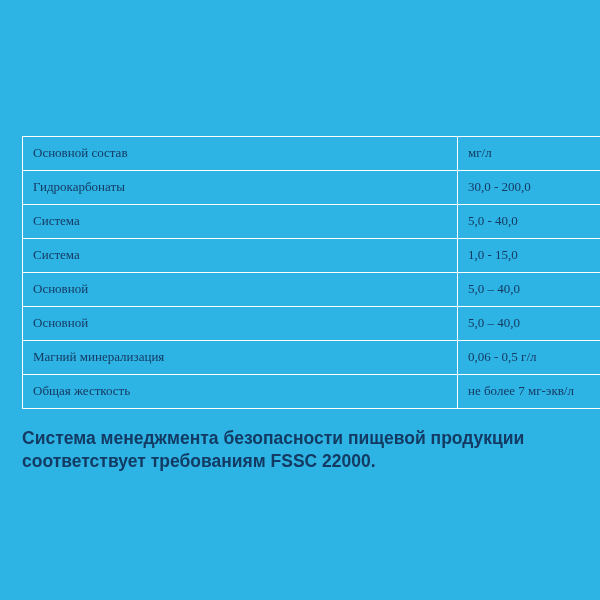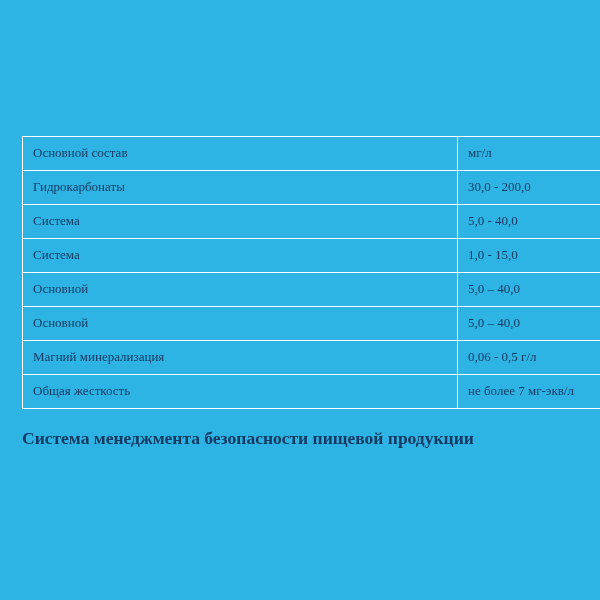--- a/index.html
+++ b/index.html
@@ -52,21 +52,21 @@
   }
   .footer-note {
     position: absolute;
     left: 22px;
     top: 427px;
     width: 570px;
     color: #123a63;
     font-size: 17.5px;
     font-weight: bold;
     line-height: 23px;
-    font-family: Liberation Serif, serif;
+    font-family: Liberation Sans, sans-serif;
   }
 </style>
 </head>
 <body>
 
 <div id="page">
 
   <table class="composition-table">
     <tbody>
       <tr>
@@ -99,15 +99,16 @@
       </tr>
       <tr>
         <td class="col-name">Общая  жесткость</td>
         <td class="col-value small-value">не более 7 мг-экв/л</td>
       </tr>
     </tbody>
   </table>
 
   <div class="footer-note">
     <div>Система менеджмента безопасности пищевой продукции</div>
+    <div>соответствует требованиям FSSC 22000.</div>
   </div>
 
 </div>
 
 </body></html>

